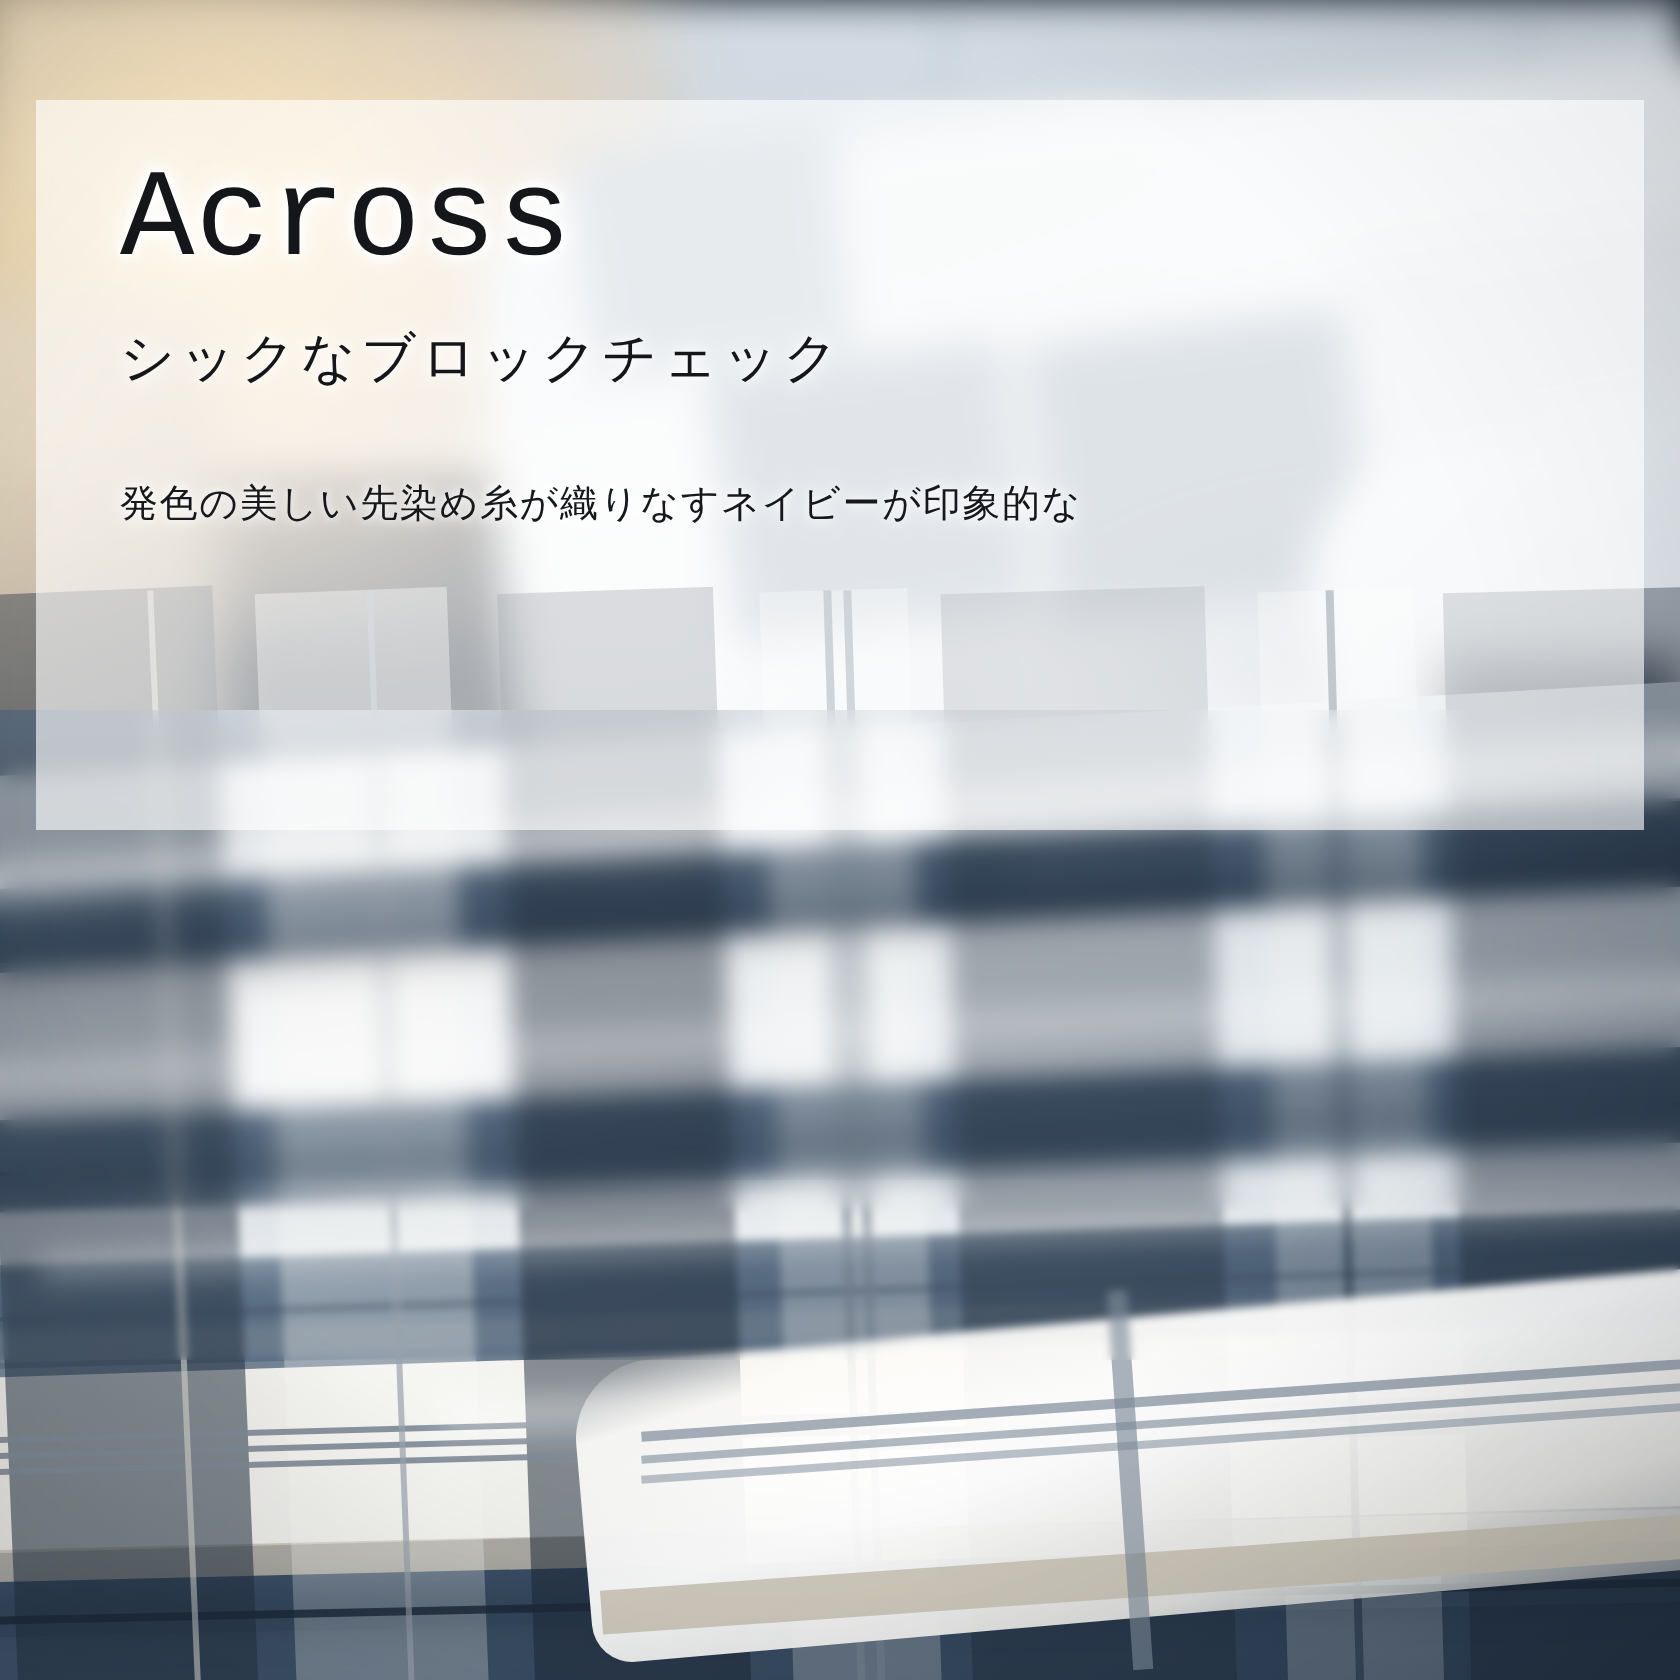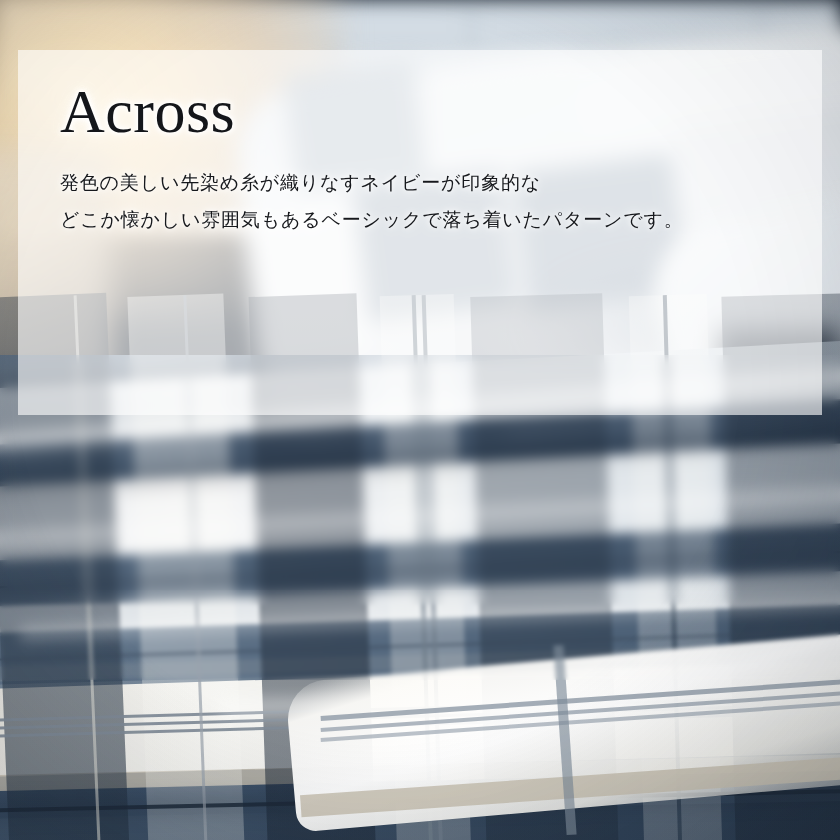--- a/index.html
+++ b/index.html
@@ -201,21 +201,21 @@
     padding: 0;
   }
 
   .text-block {
     position: absolute;
     left: 42px; top: 30px;
     width: 720px;
   }
 
   .title {
-    font-family: Liberation Serif, serif;
+    font-family: Liberation Mono, monospace;
     font-size: 62px;
     font-weight: 300;
     line-height: 1.0;
     letter-spacing: .5px;
     color: #14161a;
     margin: 0 0 22px 0;
     text-shadow:
        0 0 6px rgba(255,255,255,.95),
        0 0 12px rgba(255,255,255,.9),
        0 0 20px rgba(255,255,255,.8),
@@ -361,22 +361,22 @@
     <div class="duvet-blur-mid"></div>
 
     <div class="vignette"></div>
   </div>
 
   <div class="overlay-panel">
     <div class="text-block">
 
       <h1 class="title">Across</h1>
 
+      <h2 class="subtitle">シックなブロックチェック</h2>
 
       <div class="body-copy">
         <div class="body-line">発色の美しい先染め糸が織りなすネイビーが印象的な</div>
-        <div class="body-line">どこか懐かしい雰囲気もあるベーシックで落ち着いたパターンです。</div>
       </div>
 
     </div>
   </div>
 
 </div>
 
 </body></html>

